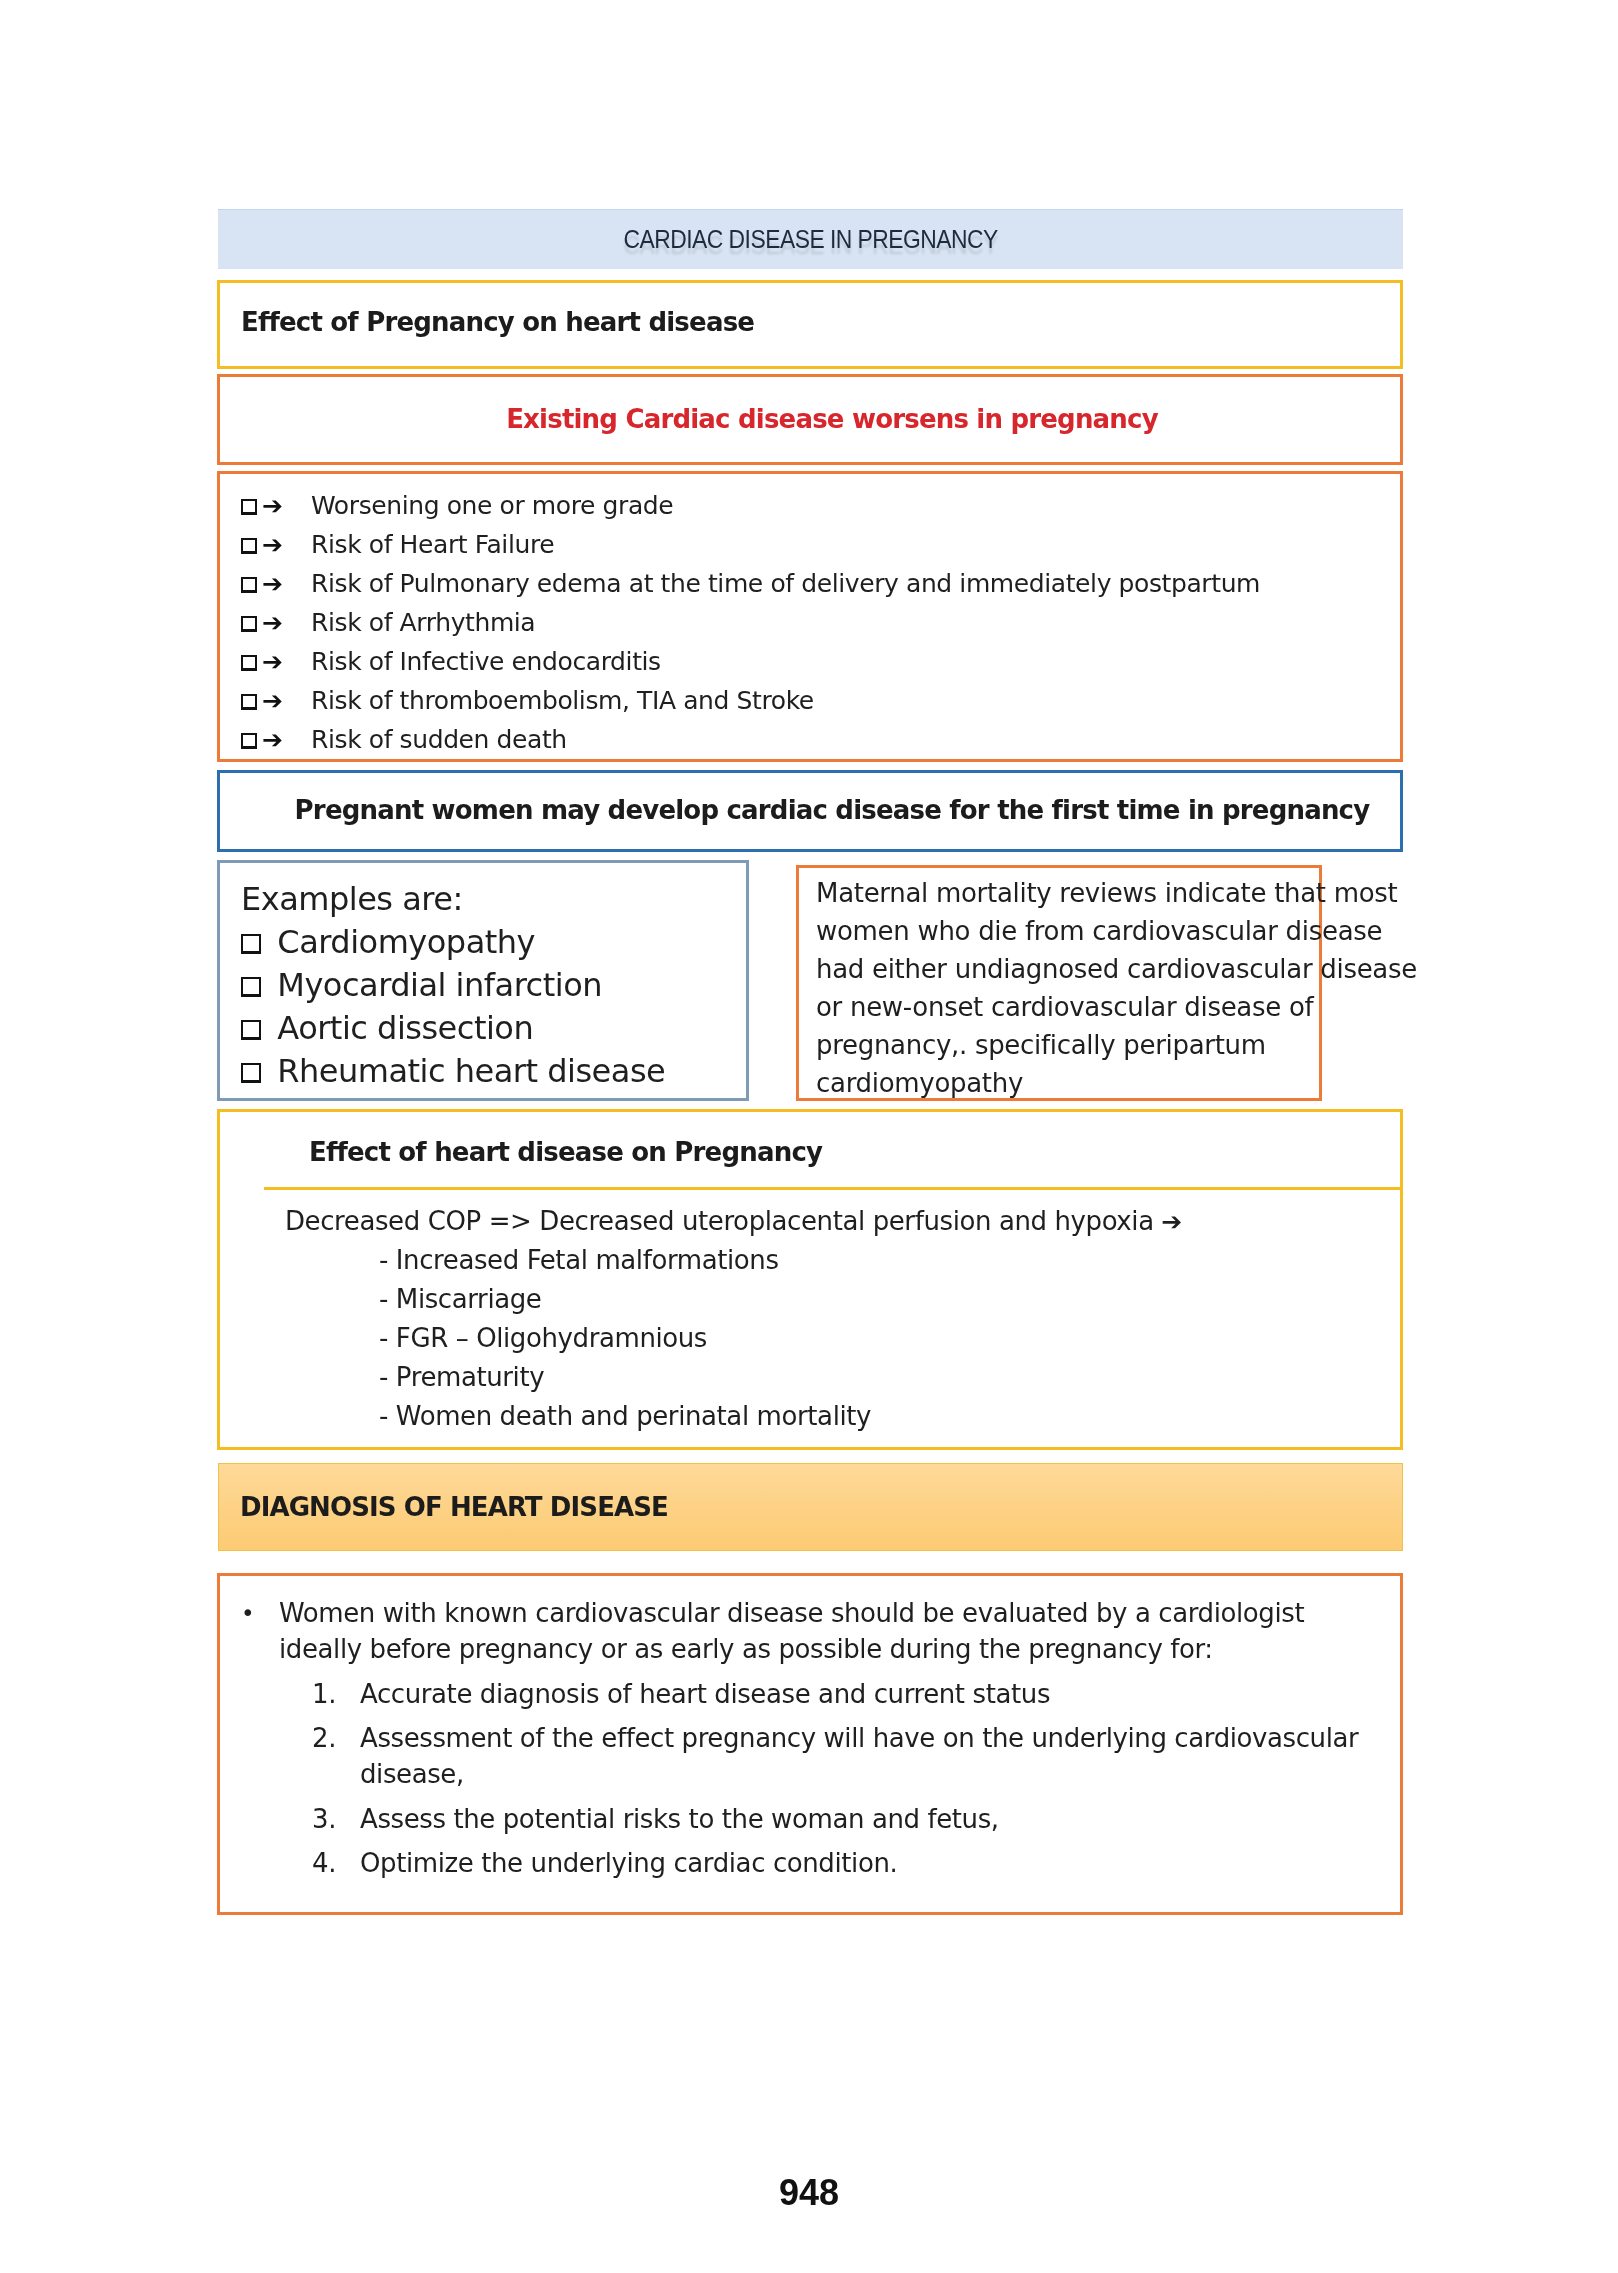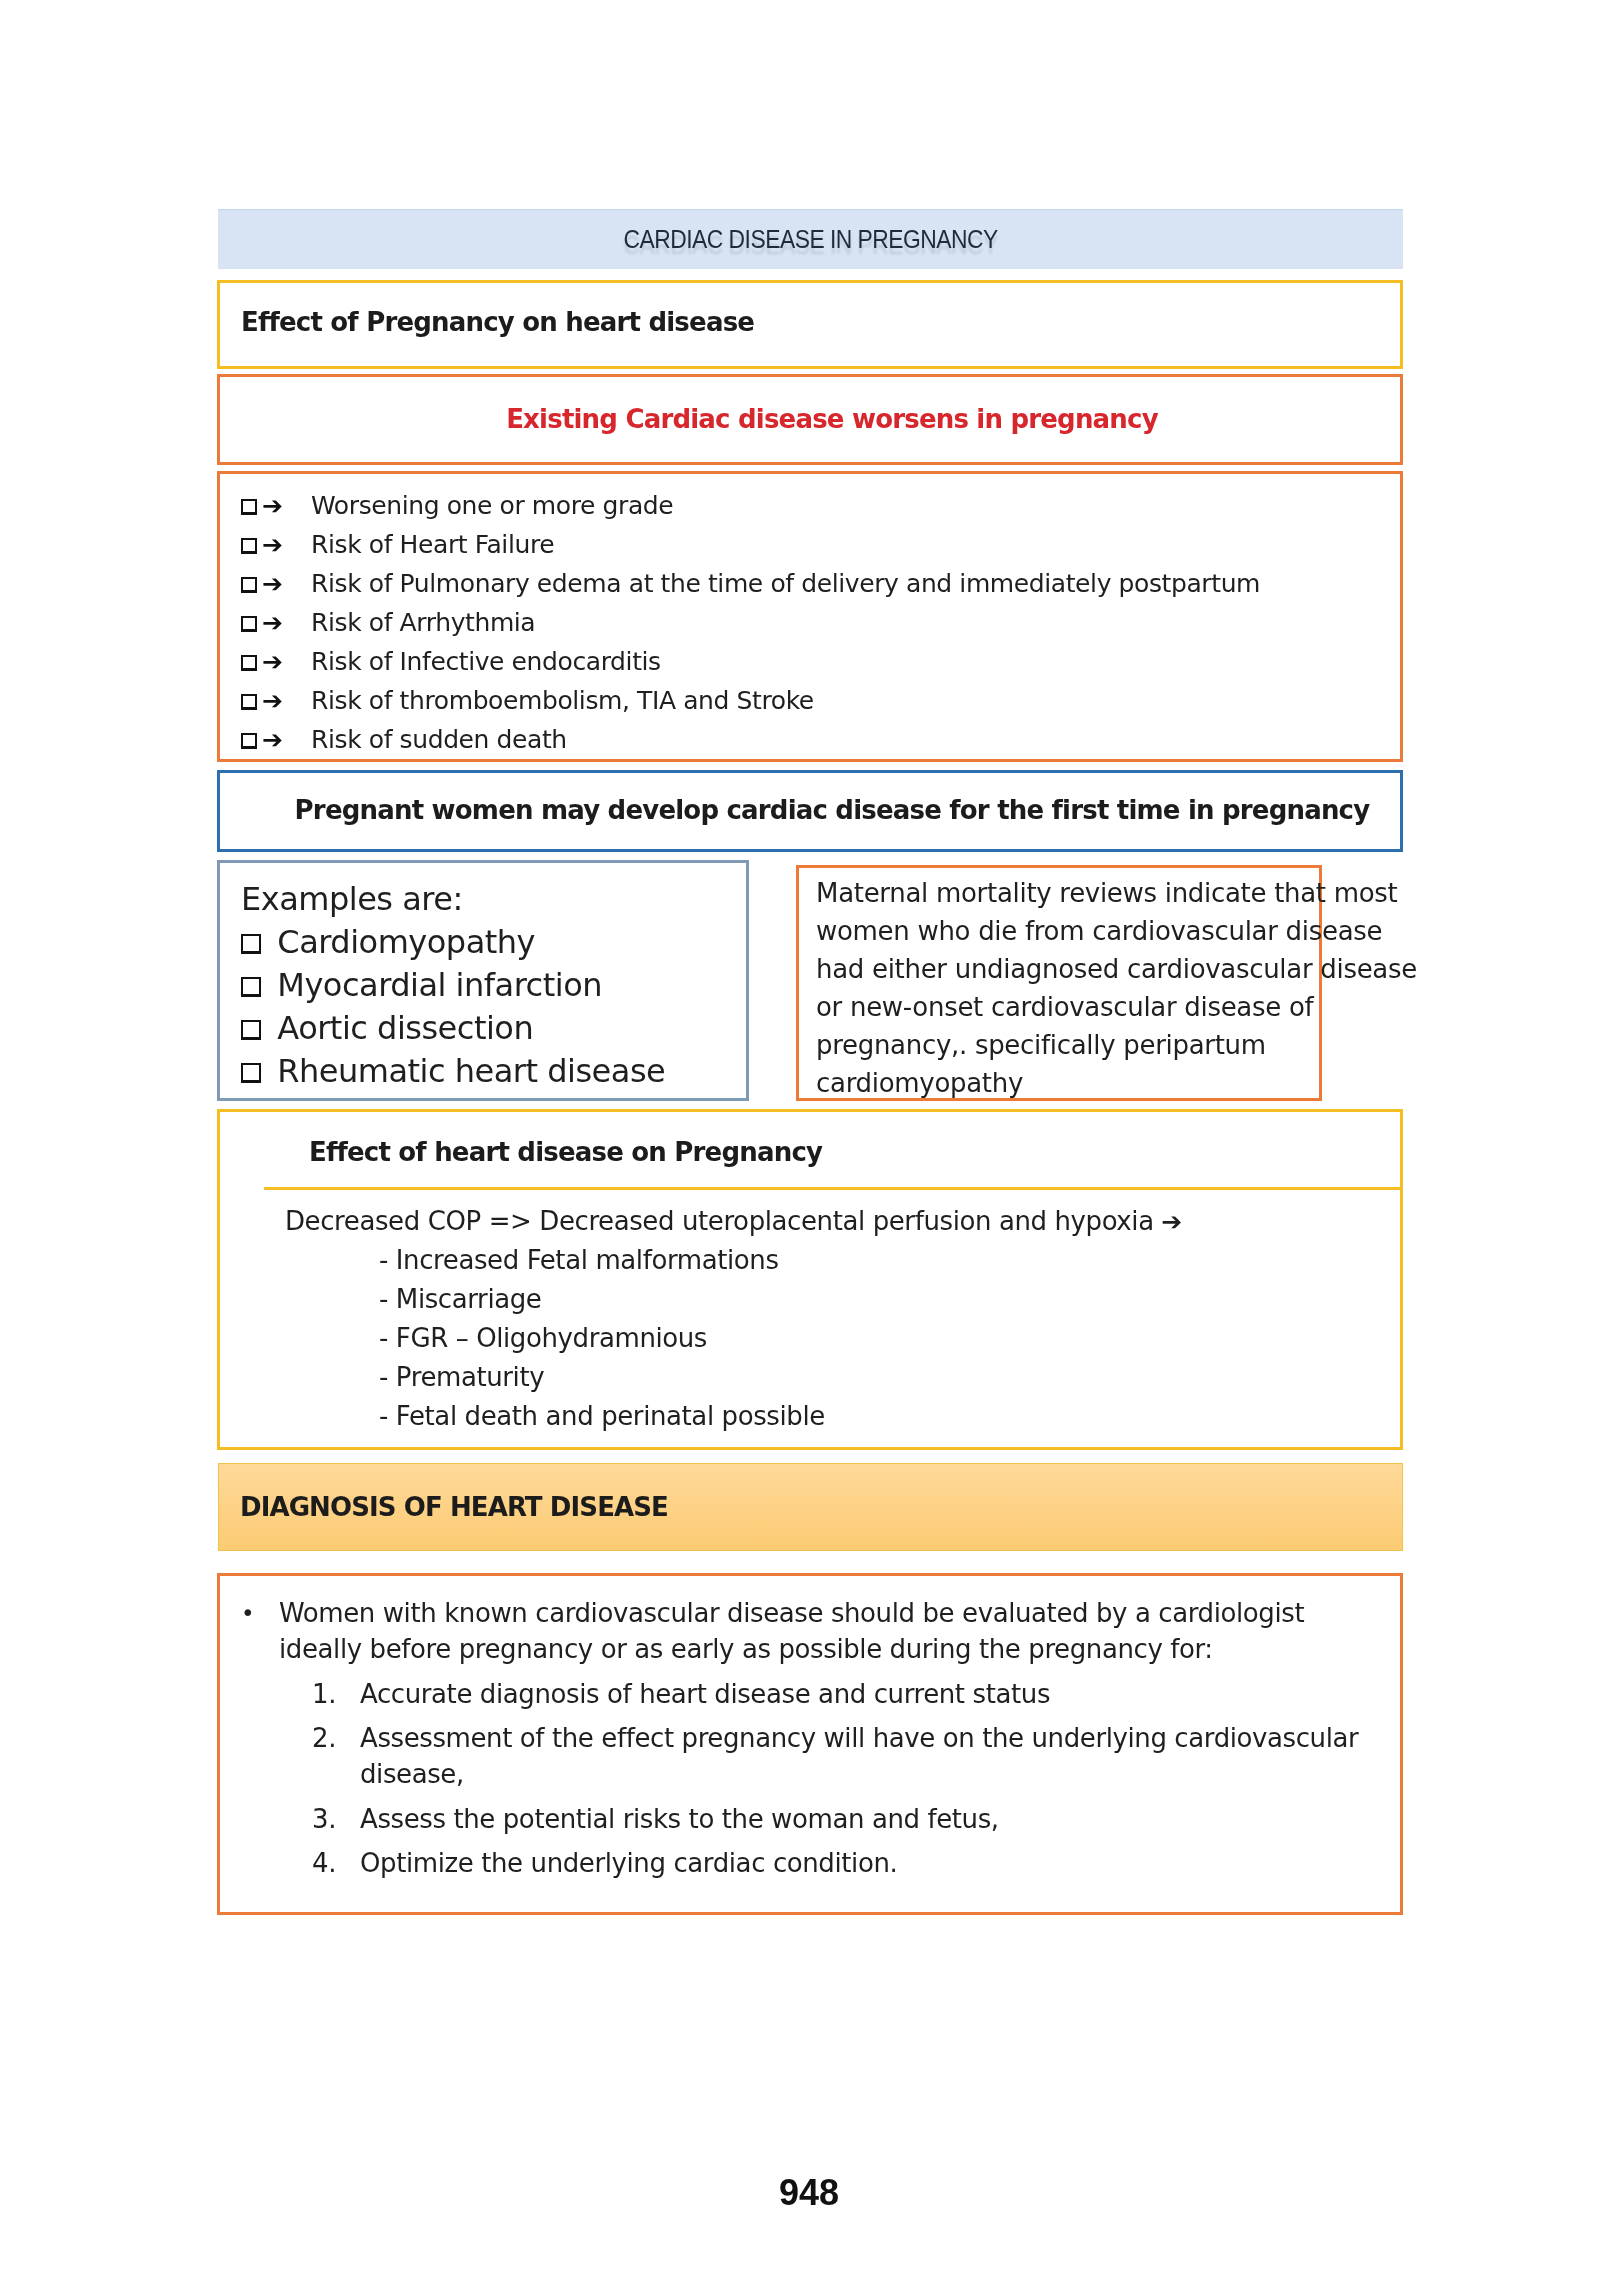--- a/index.html
+++ b/index.html
@@ -128,21 +128,21 @@
 <div id="effect-heart" class="abs box yellow">
   <div class="hdr">
     <span class="heading">Effect of heart disease on Pregnancy</span>
   </div>
   <div class="body">
     <div class="cop-line"><span>Decreased COP =&gt; Decreased uteroplacental perfusion and hypoxia</span><span class="arrow">➔</span></div>
     <div class="out-line">- Increased Fetal malformations</div>
     <div class="out-line">- Miscarriage</div>
     <div class="out-line">- FGR – Oligohydramnious</div>
     <div class="out-line">- Prematurity</div>
-    <div class="out-line">- Fetal death and perinatal possible</div>
+    <div class="out-line">- Women death and perinatal mortality</div>
   </div>
 </div>
 
 <div id="diag-bar" class="abs">
   <span>DIAGNOSIS OF HEART DISEASE</span>
 </div>
 
 <div id="diag-box" class="abs box orange">
   <div class="bullet-row">
     <span class="dot">•</span>

